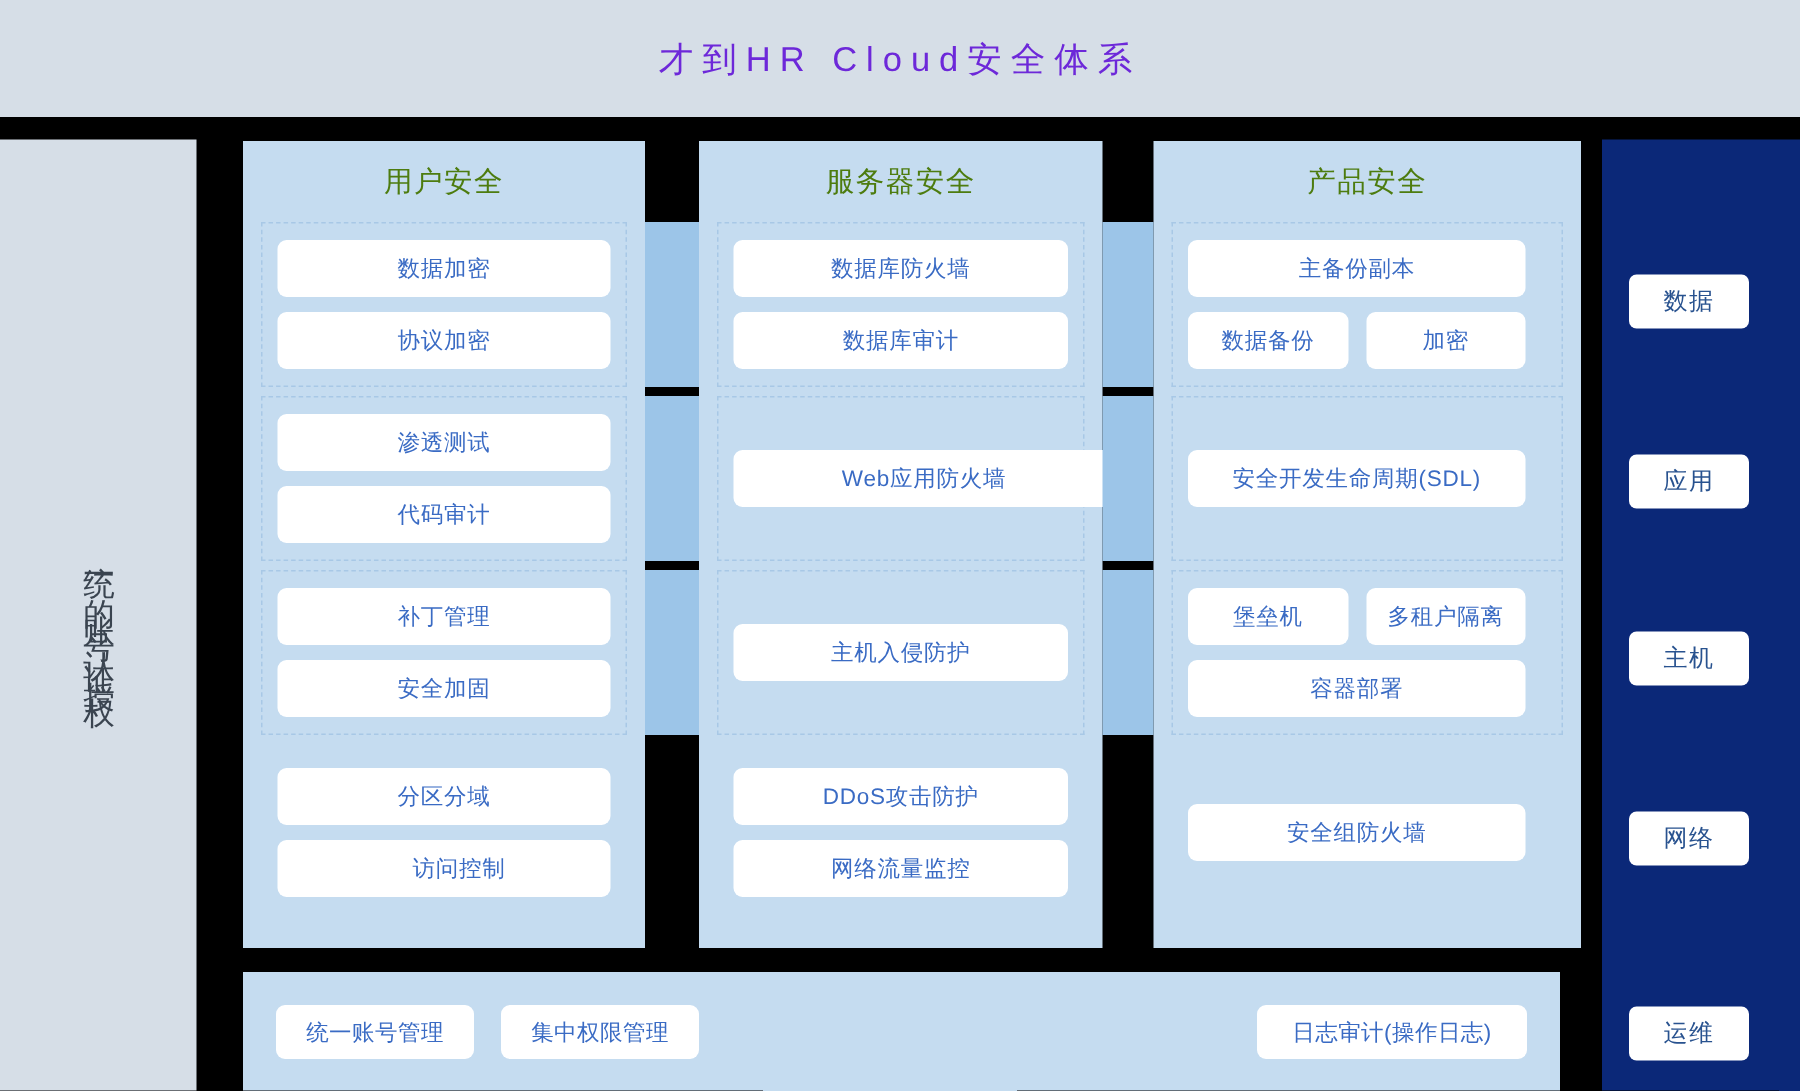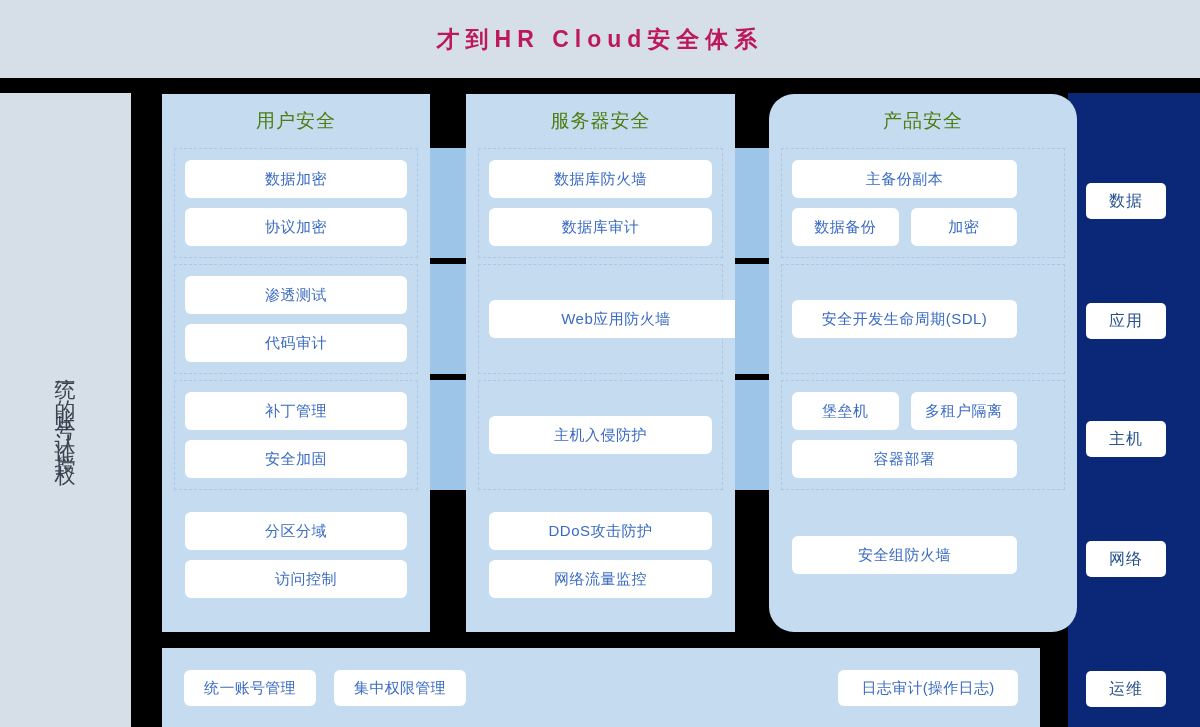--- a/index.html
+++ b/index.html
@@ -13,22 +13,22 @@
   .page{position:relative;width:1200px;height:727px;background:#000;}
 
   
   .header{
     position:absolute;left:0;top:0;width:1200px;height:78px;
     background:#d6dee7;
   }
   .header-title{
     position:absolute;left:0;top:0;width:1200px;height:78px;
     display:flex;align-items:center;justify-content:center;
-    font-size:23px;color:#be185d;letter-spacing:6px;
-    font-weight:700;
+    font-size:23px;color:#6d28d9;letter-spacing:6px;
+    font-weight:400;
   }
 
   
   .left-panel{
     position:absolute;left:0;top:93px;width:131px;height:634px;
     background:#d6dee7;
     display:flex;align-items:center;justify-content:center;
   }
   .left-panel-text{
     writing-mode:vertical-rl;
@@ -151,21 +151,21 @@
           <div class="pill" style="left: 10px; width: 254px; top: 35px; height: 38px;">Web应用防火墙</div>
         </div>
         <div class="group" style="top: 286px; height: 110px;">
           <div class="pill" style="left: 10px; width: 223px; top: 35px; height: 38px;">主机入侵防护</div>
         </div>
         <div class="group nodash" style="top: 406px; height: 110px;">
           <div class="pill" style="left: 10px; width: 223px; top: 11px; height: 38px;">DDoS攻击防护</div>
           <div class="pill" style="left: 10px; width: 223px; top: 59px; height: 38px;">网络流量监控</div>
         </div>
       </div>
-      <div class="col" id="col3" style="left: 769px; width: 308px; border-radius: 25px;">
+      <div class="col" id="col3" style="left: 769px; width: 285px;">
         <div class="col-title">产品安全</div>
         <div class="group" style="top: 54px; height: 110px;">
           <div class="pill" style="left: 10px; width: 225px; top: 11px; height: 38px;">主备份副本</div>
           <div class="pill" style="left: 10px; width: 106.5px; top: 59px; height: 38px;">数据备份</div>
           <div class="pill" style="left: 128.5px; width: 106.5px; top: 59px; height: 38px;">加密</div>
         </div>
         <div class="group" style="top: 170px; height: 110px;">
           <div class="pill" style="left: 10px; width: 225px; top: 35px; height: 38px;">安全开发生命周期(SDL)</div>
         </div>
         <div class="group" style="top: 286px; height: 110px;">

